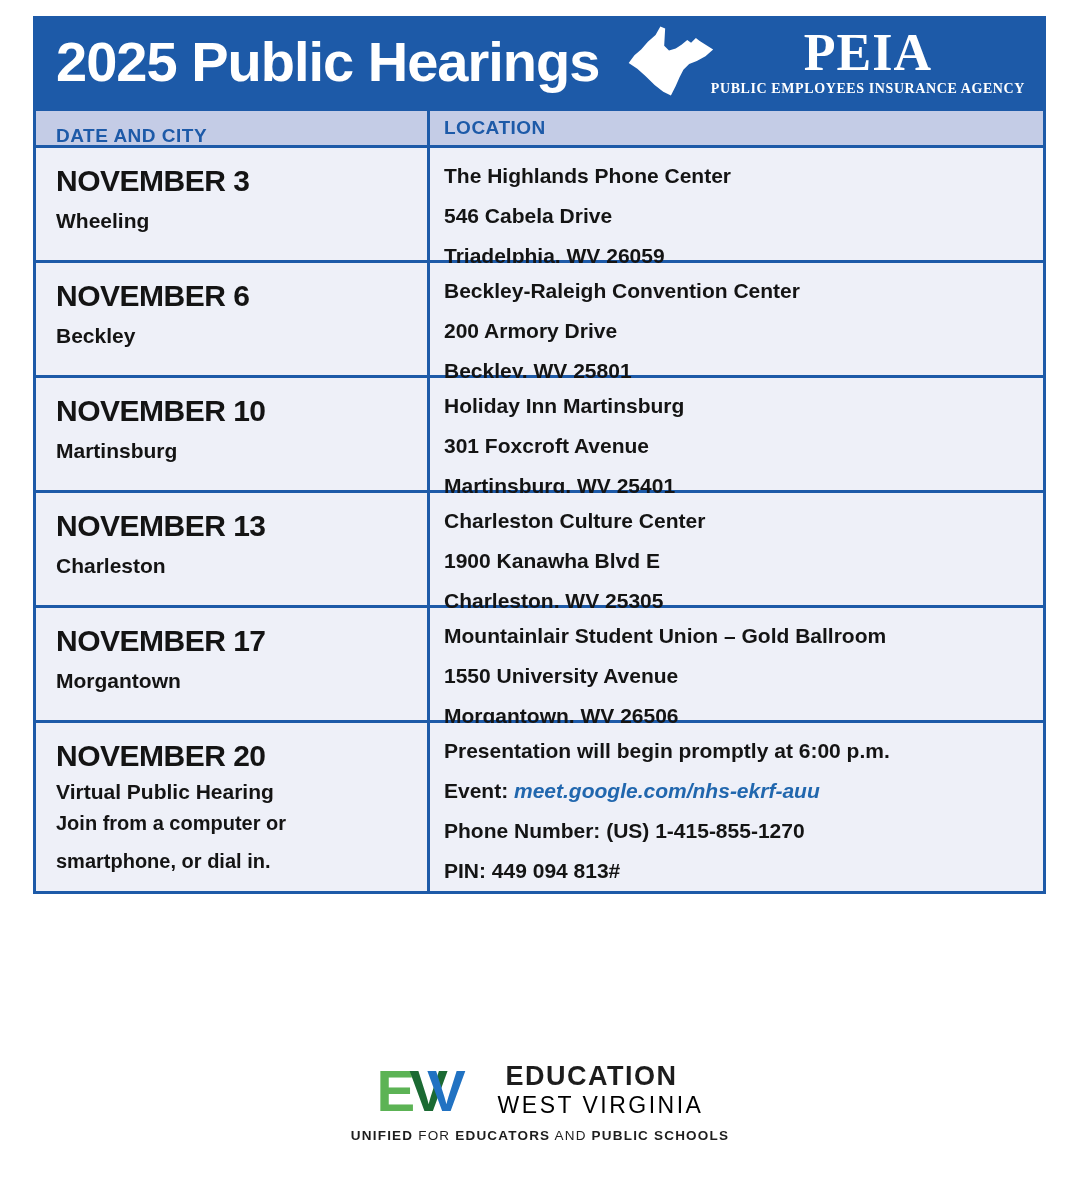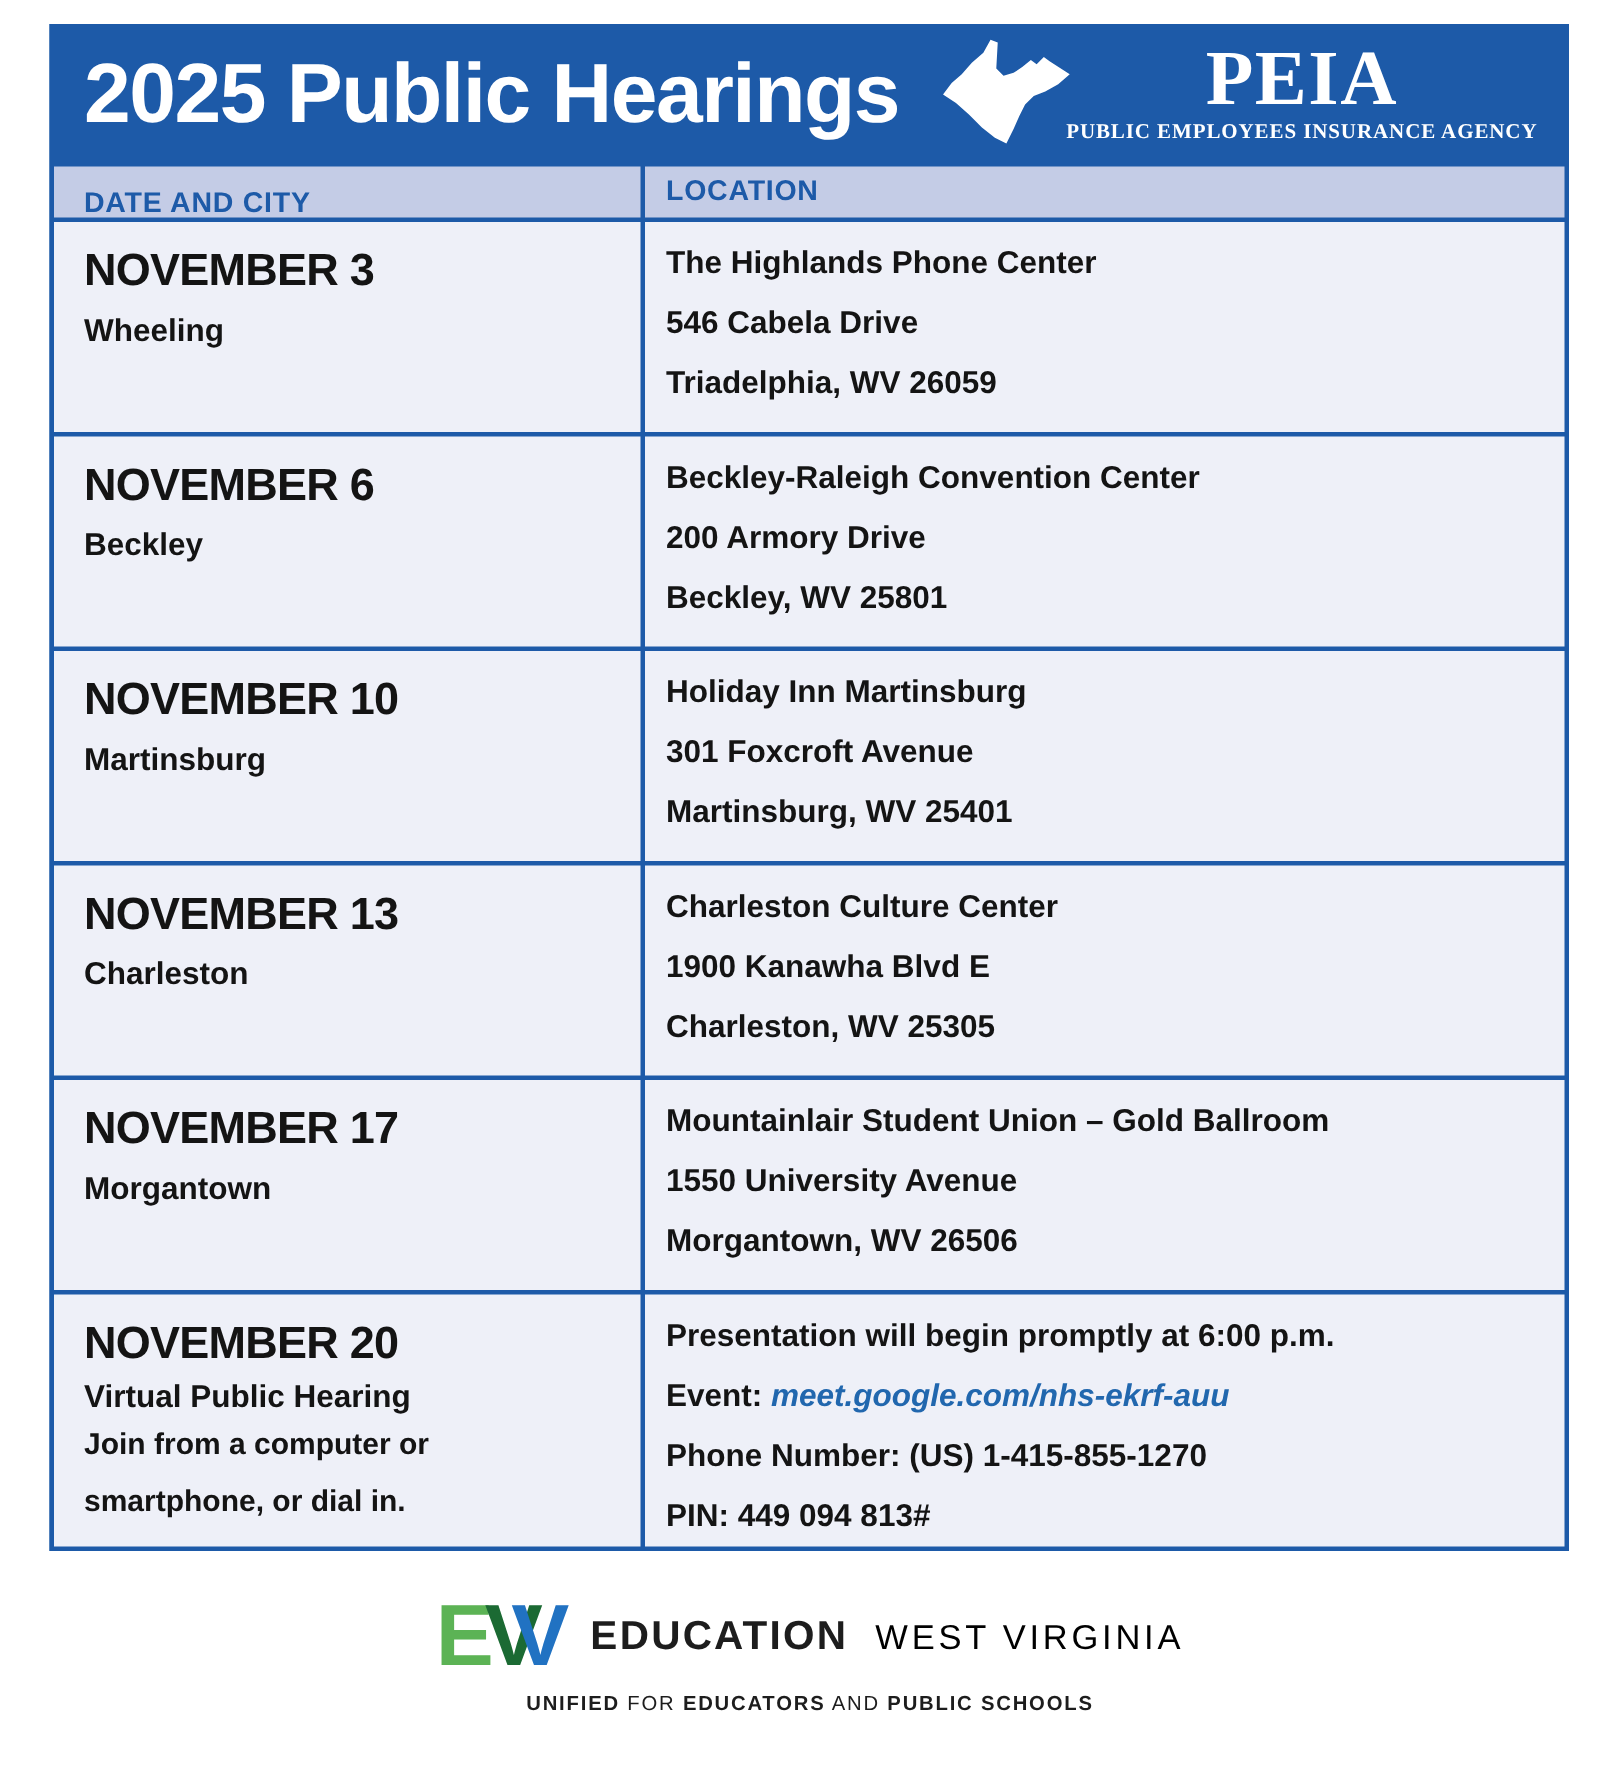--- a/index.html
+++ b/index.html
@@ -37,39 +37,39 @@
     font-size:14px;font-weight:700;letter-spacing:0.6px;margin-top:2px;white-space:nowrap;}
 
   .hrow{display:flex;gap:3px;height:34px;}
   .hrow .cell{background:var(--header-row-bg);display:flex;align-items:center;}
   .hcell-text{color:var(--header-text);font-size:19px;font-weight:700;letter-spacing:0.5px;}
 
   .trow{display:flex;gap:3px;}
   .trow .cell{background:var(--cell-bg);}
   .cell.left{width:391px;flex:0 0 391px;padding:16px 10px 0 20px;}
   .cell.right{flex:1;padding:8px 10px 0 14px;}
-  .trow{height:140px;}
+  .trow{height:112px;}
   .trow.tall{height:168px;}
 
   .date{font-size:30px;font-weight:800;letter-spacing:-0.5px;line-height:1.1;}
   .city{font-size:21px;font-weight:700;margin-top:12px;}
   .note-line{font-size:20px;font-weight:700;line-height:38px;}
   .trow.tall .city{margin-top:8px;}
   .loc-line{font-size:21px;font-weight:700;line-height:40px;white-space:nowrap;}
   .link-url{color:var(--link-blue);font-style:italic;}
 
   
   .footer{position:absolute;left:0;top:1062px;width:1080px;
     display:flex;flex-direction:column;align-items:center;}
   .logo-row{display:flex;align-items:center;}
   .logo-mark{font-size:58px;font-weight:800;line-height:1;display:flex;}
   .l-e{color:var(--logo-green-light);}
   .l-v1{color:var(--logo-green-dark);margin-left:-6px;}
   .l-v2{color:var(--logo-blue);margin-left:-21px;}
-  .logo-text{margin-left:14px;display:flex;align-items:flex-end;}
+  .logo-text{margin-left:14px;display:flex;flex-direction:column;align-items:center;}
   .org1{font-size:27px;font-weight:800;letter-spacing:1.5px;color:#1d1d1d;line-height:1.1;}
   .org2{font-size:23px;font-weight:400;letter-spacing:2.5px;color:#000000;line-height:1.2;margin-left:18px;}
   .tagline-row{margin-top:8px;font-size:13.5px;letter-spacing:1.2px;color:#1d1d1d;white-space:nowrap;}
   .tagline-row .b{font-weight:800;}
   .tagline-row .r{font-weight:400;}
 </style>
 </head>
 <body>
 
 <div class="page">

